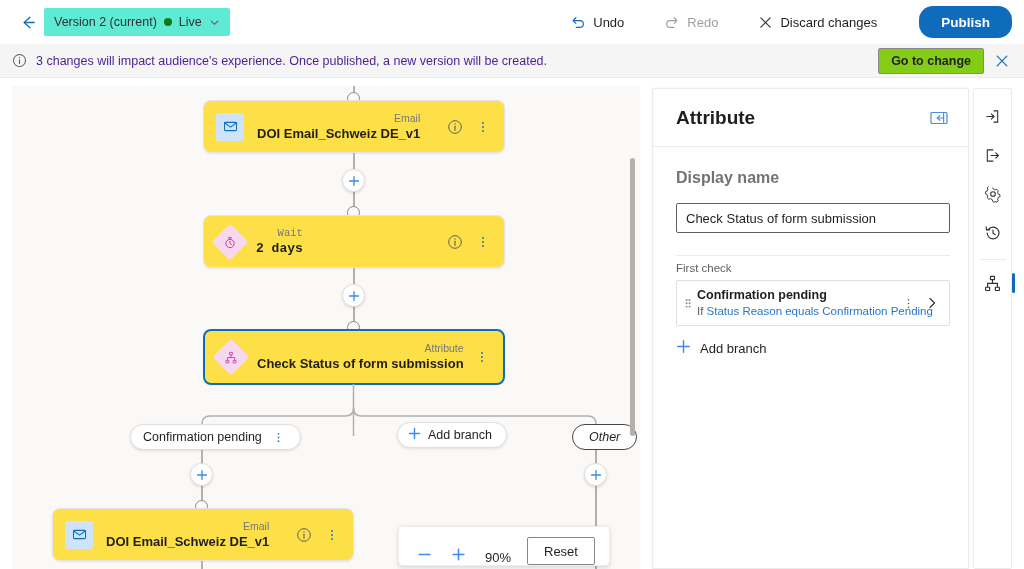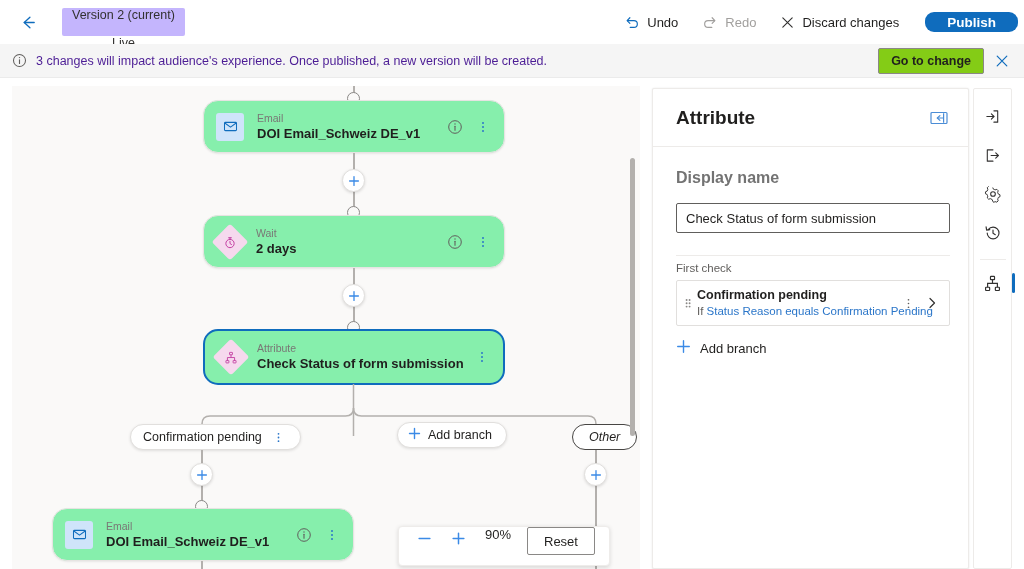--- a/index.html
+++ b/index.html
@@ -21,43 +21,43 @@
   .back-btn {
     width: 32px; height: 32px; margin-left: 12px;
     display: flex; align-items: center; justify-content: center;
     cursor: pointer; border-radius: 2px;
   }
   .page-title {
     margin-left: 8px; font-size: 18px; font-weight: 600;
     color: #201f1e; letter-spacing: -0.1px; white-space: nowrap;
   }
   .version-chip {
-    margin-left: 18px; height: 28px; padding: 0 10px;
-    background: #c4b5fd; border-radius: 2px;
+    height: 28px; padding: 0 10px;
+    background: #5eead4; border-radius: 2px;
     display: flex; align-items: center; gap: 7px;
-    font-size: 12.5px; color: #323130; cursor: pointer; flex-direction: column;
+    font-size: 12.5px; color: #323130; cursor: pointer;
   }
   .live-dot { width: 8px; height: 8px; border-radius: 50%; background: #107c10; display:inline-block; }
   .version-live { font-size: 12.5px; color:#323130; }
   .chev { display:flex; align-items:center; }
 
   .topbar-right {
-    margin-left: auto; display: flex; align-items: center; gap: 4px;
-    padding-right: 6px;
+    margin-left: auto; display: flex; align-items: center; gap: 20px;
+    padding-right: 12px;
   }
   .tb-act {
     height: 32px; display: flex; align-items: center; gap: 7px;
     padding: 0 10px; font-size: 13px; color: #201f1e;
     cursor: pointer; border-radius: 2px; white-space: nowrap;
   }
   .tb-act.disabled { color: #a19f9d; cursor: default; }
   .publish-btn {
-    margin-left: 12px; height: 20px; padding: 0 22px;
+    margin-left: 12px; height: 32px; padding: 0 22px;
     background: #0f6cbd; color: #ffffff; font-size: 13.5px; font-weight: 600;
-    border: none; border-radius: 9px; cursor: pointer;
+    border: none; border-radius: 14px; cursor: pointer;
     display: flex; align-items: center;
     font-family: "Liberation Sans", sans-serif;
   }
 
   
   .notify {
     position: absolute; left: 0; top: 44px; width: 1024px; height: 34px;
     background: #f5f5f5; display: flex; align-items: center;
     border-bottom: 1px solid #ebebeb;
   }
@@ -74,24 +74,24 @@
   .notify-close { width: 28px; height: 28px; display:flex; align-items:center; justify-content:center; cursor:pointer; }
 
   
   .canvas {
     position: absolute; left: 12px; top: 86px; width: 628px; height: 483px;
     background: #faf9f8; overflow: hidden;
   }
   .canvas-scroll { position: absolute; inset: 0; }
 
   .node {
-    position: absolute; background: #86efac;
-    border: 1px solid #e6e4e2; border-radius: 15px;
+    position: absolute; background: #fde047;
+    border: 1px solid #e6e4e2; border-radius: 8px;
     box-shadow: 0 1px 2px rgba(0,0,0,.08);
-    display: flex; align-items: center; cursor: pointer;
+    display: flex; align-items: center; cursor: pointer; text-align: right;
   }
   .node.selected { border: 2px solid #0f6cbd; box-shadow: none; }
   .node-icon-box {
     width: 28px; height: 28px; border-radius: 3px; background: #cfe4fa;
     display: flex; align-items: center; justify-content: center;
     margin-left: 12px; flex: 0 0 auto;
   }
   .node-diamond {
     width: 26px; height: 26px; background: #f6d9ee; transform: rotate(45deg);
     border-radius: 3px; margin-left: 13px; flex: 0 0 auto;
@@ -130,21 +130,21 @@
   }
   .scrollbar-thumb {
     position: absolute; left: 3px; width: 5px; border-radius: 3px;
     background: #b3b0ad; cursor: pointer;
   }
 
   .zoombar {
     position: absolute; left: 398px; top: 526px; height: 40px;
     background: #ffffff; border: 1px solid #eeecea; border-radius: 4px;
     box-shadow: 0 1.6px 4px rgba(0,0,0,.13);
-    display: flex; align-items: flex-start; padding: 0 14px; gap: 12px; z-index: 5;
+    display: flex; align-items: flex-end; padding: 0 14px; gap: 12px; z-index: 5;
   }
   .zb-btn { width: 22px; height: 22px; display:flex; align-items:center; justify-content:center; cursor:pointer; }
   .zb-level { font-size: 13px; color: #201f1e; min-width: 34px; text-align: center; }
   .reset-btn {
     height: 28px; padding: 0 16px; background: #ffffff;
     border: 1px solid #8a8886; border-radius: 2px;
     font-size: 13px; color: #201f1e; cursor: pointer;
     font-family: "Liberation Sans", sans-serif;
   }
 
@@ -307,21 +307,21 @@
       </div>
 
       <div class="connector" style="left:341px; top:67px; height:60px;"></div>
       <div class="plus-node" style="left:330px; top:83px;">
         <svg width="12" height="12" viewBox="0 0 12 12" fill="none">
           <path d="M6 1.6v8.8M1.6 6h8.8" stroke="#3b8ae6" stroke-width="1.3" stroke-linecap="round"></path>
         </svg>
       </div>
       <div class="ring" style="left:335px; top:120px;"></div>
 
-      <div class="node" style="left:191px; top:129px; width:302px; height:53px;">
+      <div class="node" style="left:191px; top:129px; width:302px; height:53px;font-family:Liberation Mono, monospace;">
         <div class="node-diamond">
           <span>
             <svg width="13" height="13" viewBox="0 0 16 16" fill="none">
               <circle cx="8" cy="9" r="5.1" stroke="#c23ca0" stroke-width="1.2"></circle>
               <path d="M8 6.3V9l1.9 1.3" stroke="#c23ca0" stroke-width="1.2" stroke-linecap="round" fill="none"></path>
               <path d="M6.3 1.9h3.4" stroke="#c23ca0" stroke-width="1.3" stroke-linecap="round"></path>
               <path d="M8 1.9v1.9" stroke="#c23ca0" stroke-width="1.3" stroke-linecap="round"></path>
             </svg>
           </span>
         </div>

